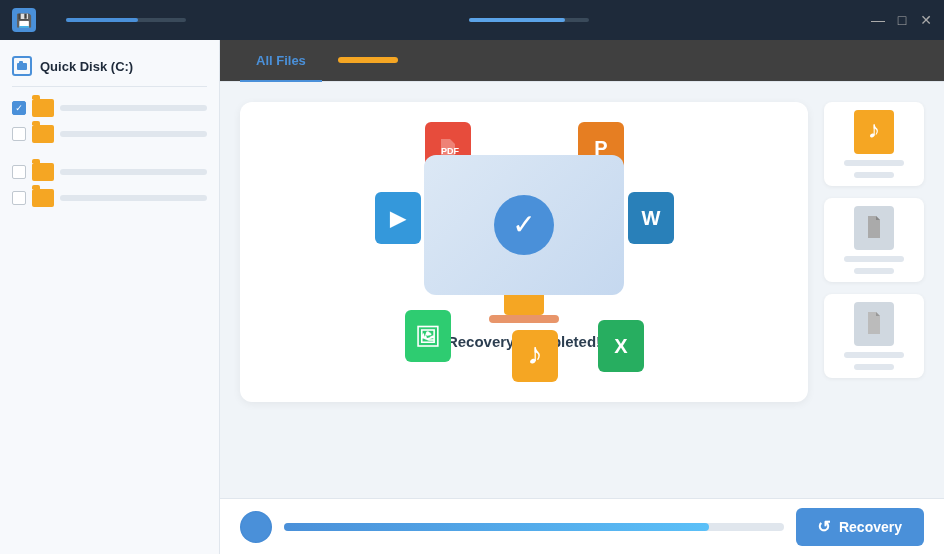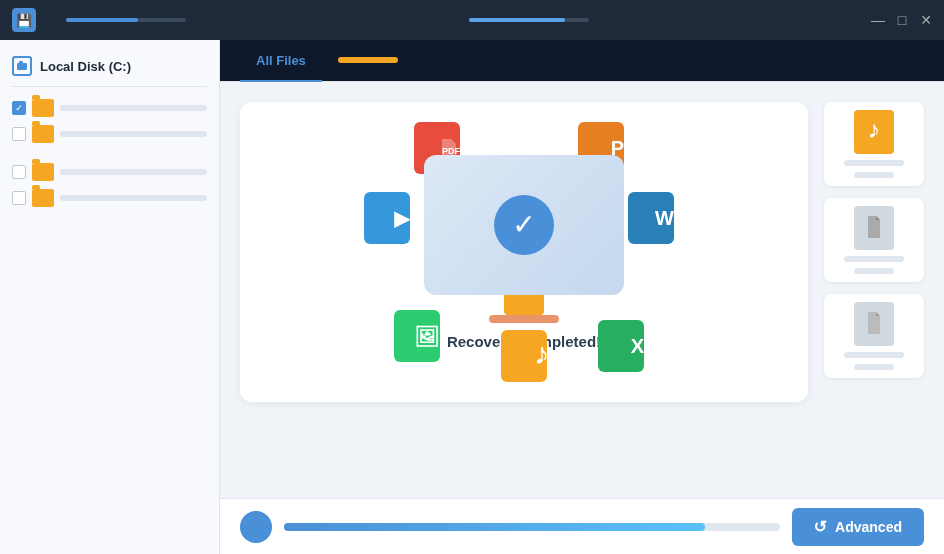--- a/index.html
+++ b/index.html
@@ -163,21 +163,21 @@
     
     .content-area {
       flex: 1;
       display: flex;
       flex-direction: column;
       overflow: hidden;
     }
 
     
     .tabs {
-      background: #0f172a;
+      background: #404040;
       border-bottom: 1px solid #e0e6ed;
       display: flex;
       align-items: center;
       padding: 0 20px;
       height: 42px;
       flex-shrink: 0;
     }
     .tab {
       padding: 0 16px;
       height: 42px;
@@ -290,24 +290,25 @@
     }
 
     
     .file-icon {
       position: absolute;
       width: 46px;
       height: 52px;
       border-radius: 6px;
       display: flex;
       align-items: center;
-      justify-content: flex-end;
+      justify-content: center;
       color: white;
       font-size: 18px;
       font-weight: 700;
+      margin-left: 11px;
     }
 
     .fi-pdf { background: #e74c3c; top: 10px; left: 60px; }
     .fi-ppt { background: #e67e22; top: 10px; right: 70px; }
     .fi-word { background: #2980b9; top: 80px; right: 20px; }
     .fi-video { background: #3498db; top: 80px; left: 10px; }
     .fi-image { background: #2ecc71; bottom: 30px; left: 40px; }
     .fi-excel { background: #27ae60; bottom: 20px; right: 50px; }
     .fi-music { background: #f5a623; bottom: 10px; left: 50%; transform: translateX(-50%); }
 
@@ -430,21 +431,21 @@
 <div class="main-layout">
 
   <div class="sidebar">
     <div class="sidebar-drive">
       <div class="drive-icon">
         <svg width="12" height="12" viewBox="0 0 12 12">
           <rect x="1" y="3" width="10" height="7" rx="1" fill="#4a90d9"></rect>
           <rect x="3" y="1" width="4" height="3" rx="1" fill="#4a90d9"></rect>
         </svg>
       </div>
-      <span class="drive-label">Local Disk (C:)</span>
+      <span class="drive-label">Quick Disk (C:)</span>
     </div>
 
     <div>
       <div class="scan-item">
         <div class="checkbox checked"></div>
         <div class="folder-icon"></div>
         <div class="scan-bar"></div>
       </div>
       <div class="scan-item">
         <div class="checkbox"></div>
@@ -550,18 +551,18 @@
 
     </div>
 
     <div class="footer">
       <div class="progress-circle"></div>
       <div class="progress-bar-wrap">
         <div class="progress-bar-fill"></div>
       </div>
       <button class="recover-btn">
         <span class="btn-refresh-icon">↺</span>
-        <span>Advanced</span>
+        <span>Recovery</span>
       </button>
     </div>
 
   </div>
 </div>
 
 </body></html>

